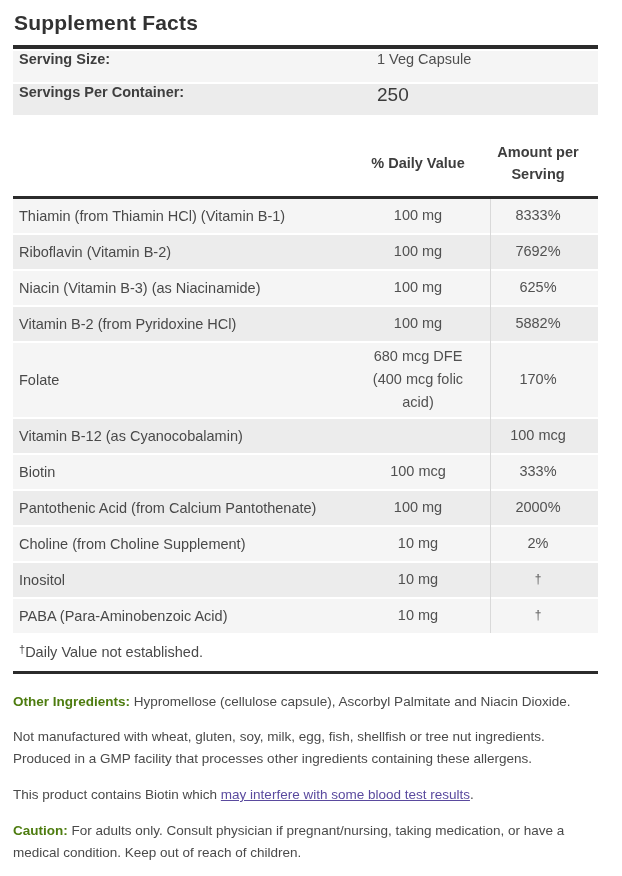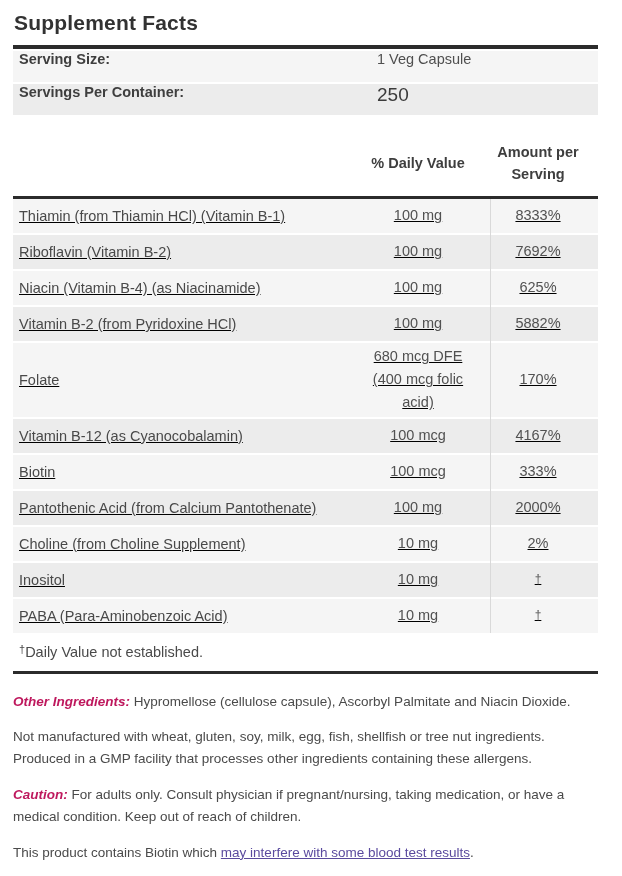--- a/index.html
+++ b/index.html
@@ -38,21 +38,21 @@
     display: flex; align-items: center;
     padding: 26px 0 10px 0;
   }
   .col-header .spacer { flex: 1; }
   .col-head {
     width: 120px; text-align: center; font-size: 14.5px; font-weight: bold;
     color: #3e3e3e; line-height: 1.55;
   }
 
   
-  .rows-wrap { position: relative; text-decoration: underline; }
+  .rows-wrap { position: relative; }
   .col-divider {
     position: absolute; left: 477px; top: 0; bottom: 0;
     width: 1px; background: #d9d9d9;
   }
   .nrow {
     display: flex; align-items: center; min-height: 34px;
     margin-bottom: 2px; padding: 2px 0;
   }
   .nrow .name {
     flex: 1; font-size: 14.5px; color: #494949; padding-left: 6px;
@@ -67,21 +67,21 @@
     font-size: 14.5px; color: #4a4a4a; padding: 8px 0 11px 6px; background: #fff;
   }
   .footnote sup { font-size: 11px; vertical-align: 4px; }
 
   
   .notes { padding-top: 3px; }
   .notes p {
     font-size: 13.5px; color: #4a4a4a; line-height: 1.62;
     margin: 14px 0 0 0;
   }
-  .notes .lead { font-weight: bold; color: #be185d; font-style: italic; }
+  .notes .lead { font-weight: bold; color: #4d7c0f; }
   .blood-link { color: #5a4a9e; text-decoration: underline; cursor: pointer; }
 </style>
 </head>
 <body>
 
 <div class="panel">
 
   <div class="title">Supplement Facts</div>
   <div class="thick-rule"></div>
 
@@ -107,38 +107,37 @@
     <span class="name">Thiamin (from Thiamin HCl) (Vitamin B-1)</span>
     <span class="amount">100 mg</span>
     <span class="dv">8333%</span>
   </div>
       <div class="nrow bg-dark">
     <span class="name">Riboflavin (Vitamin B-2)</span>
     <span class="amount">100 mg</span>
     <span class="dv">7692%</span>
   </div>
       <div class="nrow bg-light">
-    <span class="name">Niacin (Vitamin B-4) (as Niacinamide)</span>
+    <span class="name">Niacin (Vitamin B-3) (as Niacinamide)</span>
     <span class="amount">100 mg</span>
     <span class="dv">625%</span>
   </div>
       <div class="nrow bg-dark">
     <span class="name">Vitamin B-2 (from Pyridoxine HCl)</span>
     <span class="amount">100 mg</span>
     <span class="dv">5882%</span>
   </div>
       <div class="nrow bg-light">
     <span class="name">Folate</span>
     <span class="amount">680 mcg DFE (400 mcg folic acid)</span>
     <span class="dv">170%</span>
   </div>
       <div class="nrow bg-dark">
     <span class="name">Vitamin B-12 (as Cyanocobalamin)</span>
     <span class="amount">100 mcg</span>
-    <span class="dv">4167%</span>
   </div>
       <div class="nrow bg-light">
     <span class="name">Biotin</span>
     <span class="amount">100 mcg</span>
     <span class="dv">333%</span>
   </div>
       <div class="nrow bg-dark">
     <span class="name">Pantothenic Acid (from Calcium Pantothenate)</span>
     <span class="amount">100 mg</span>
     <span class="dv">2000%</span>
@@ -160,18 +159,18 @@
   </div>
     </div>
 
   <div class="footnote"><sup>†</sup><span>Daily Value not established.</span></div>
 
   <div class="thick-rule thin"></div>
 
   <div class="notes">
     <p><span class="lead">Other Ingredients:</span><span> Hypromellose (cellulose capsule), Ascorbyl Palmitate and Niacin Dioxide.</span></p>
     <p>Not manufactured with wheat, gluten, soy, milk, egg, fish, shellfish or tree nut ingredients. Produced in a GMP facility that processes other ingredients containing these allergens.</p>
+    <p><span>This product contains Biotin which </span><a class="blood-link">may interfere with some blood test results</a><span>.</span></p>
     <p><span class="lead">Caution:</span><span> For adults only. Consult physician if pregnant/nursing, taking medication, or have a medical condition. Keep out of reach of children.</span></p>
-    <p><span>This product contains Biotin which </span><a class="blood-link">may interfere with some blood test results</a><span>.</span></p>
 
   </div>
 
 </div>
 
 </body></html>

